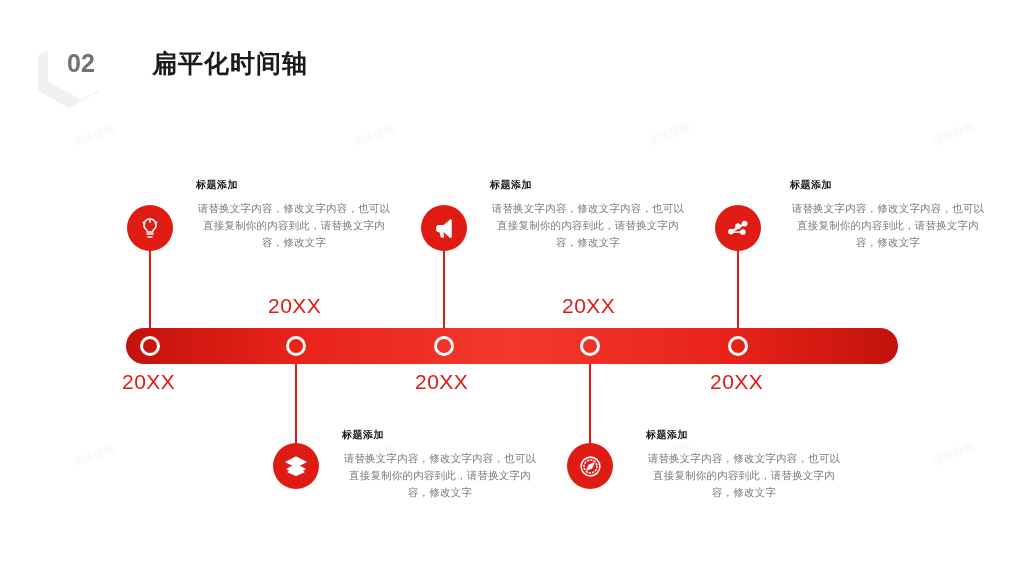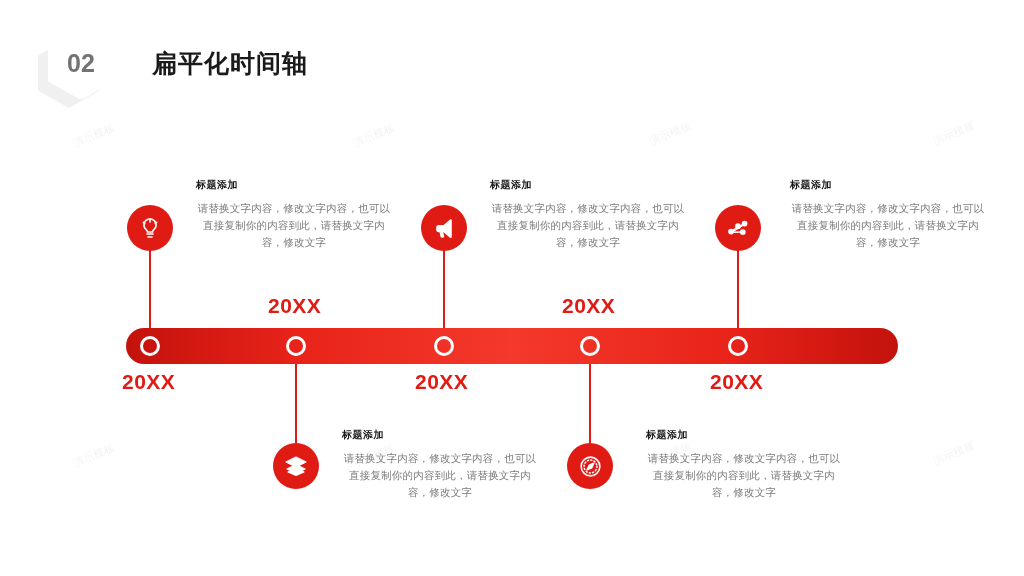--- a/index.html
+++ b/index.html
@@ -83,21 +83,21 @@
   .connector {
     position: absolute;
     width: 2px;
     background: #e01b14;
   }
 
   
   .year {
     position: absolute;
     font-size: 21px;
-    font-weight: bold;
+    font-weight: normal;
     color: #e01b14;
     letter-spacing: 0.5px;
     white-space: nowrap;
   }
 
   
   .icon-circle {
     position: absolute;
     width: 46px; height: 46px;
     border-radius: 50%;

